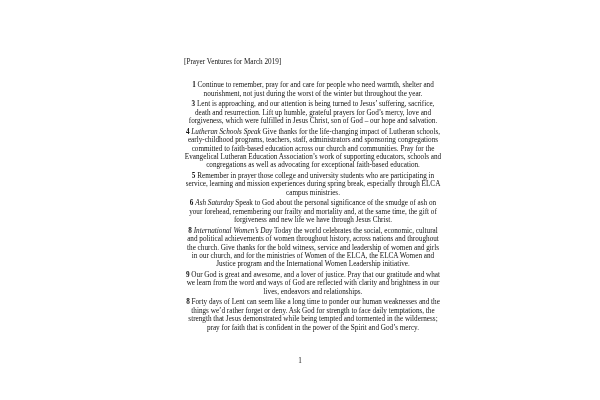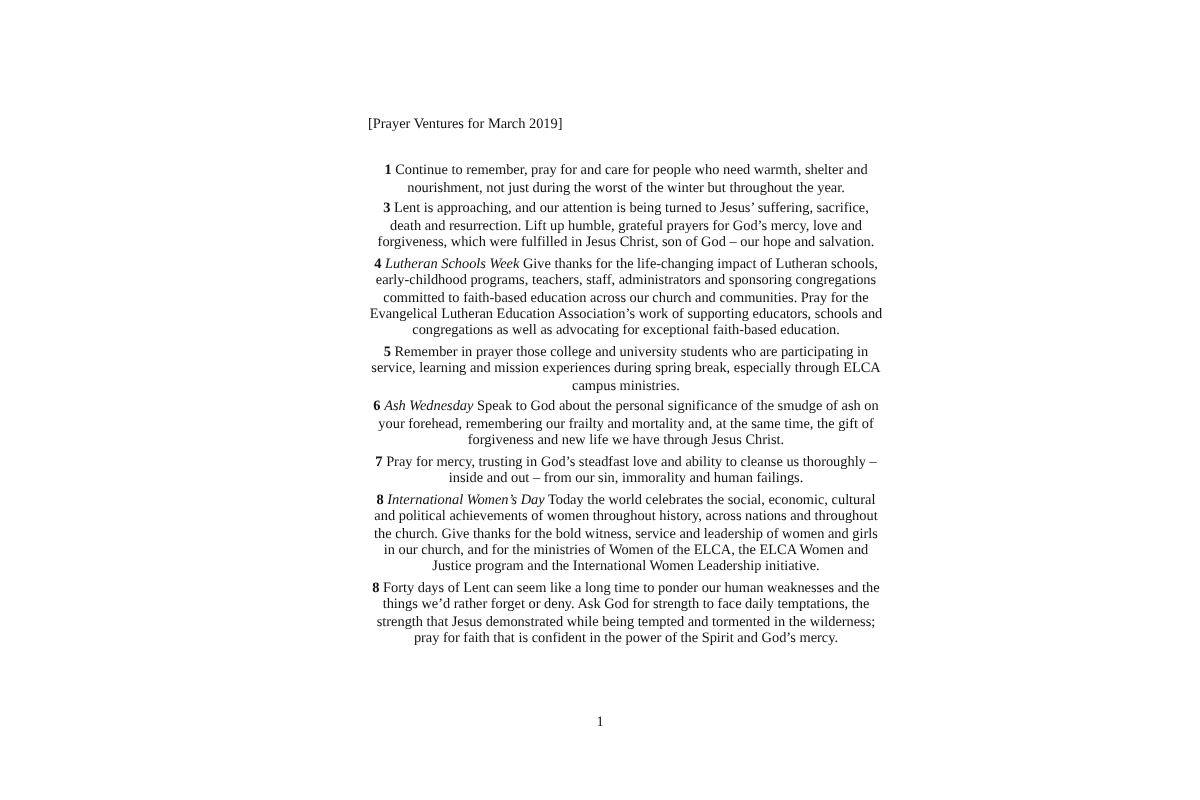--- a/index.html
+++ b/index.html
@@ -62,48 +62,48 @@
 
 
     <p class="para">
       <b class="pnum">3</b>
       <i class="ptitle"></i>
       <span class="ptext">Lent is approaching, and our attention is being turned to Jesus’ suffering, sacrifice, death and resurrection. Lift up humble, grateful prayers for God’s mercy, love and forgiveness, which were fulfilled in Jesus Christ, son of God – our hope and salvation.</span>
     </p>
 
     <p class="para">
       <b class="pnum">4</b>
-      <i class="ptitle">Lutheran Schools Week</i>
+      <i class="ptitle">Lutheran Schools Speak</i>
       <span class="ptext">Give thanks for the life-changing impact of Lutheran schools, early-childhood programs, teachers, staff, administrators and sponsoring congregations committed to faith-based education across our church and communities. Pray for the Evangelical Lutheran Education Association’s work of supporting educators, schools and congregations as well as advocating for exceptional faith-based education.</span>
     </p>
 
     <p class="para">
       <b class="pnum">5</b>
       <i class="ptitle"></i>
       <span class="ptext">Remember in prayer those college and university students who are participating in service, learning and mission experiences during spring break, especially through ELCA campus ministries.</span>
     </p>
 
     <p class="para">
       <b class="pnum">6</b>
-      <i class="ptitle">Ash Wednesday</i>
+      <i class="ptitle">Ash Saturday</i>
       <span class="ptext">Speak to God about the personal significance of the smudge of ash on your forehead, remembering our frailty and mortality and, at the same time, the gift of forgiveness and new life we have through Jesus Christ.</span>
     </p>
 
-    <p class="para">
-      <b class="pnum">7</b>
-      <i class="ptitle"></i>
-      <span class="ptext">Pray for mercy, trusting in God’s steadfast love and ability to cleanse us thoroughly – inside and out – from our sin, immorality and human failings.</span>
-    </p>
 
     <p class="para">
       <b class="pnum">8</b>
       <i class="ptitle">International Women’s Day</i>
       <span class="ptext">Today the world celebrates the social, economic, cultural and political achievements of women throughout history, across nations and throughout the church. Give thanks for the bold witness, service and leadership of women and girls in our church, and for the ministries of Women of the ELCA, the ELCA Women and Justice program and the International Women Leadership initiative.</span>
     </p>
 
+    <p class="para">
+      <b class="pnum">9</b>
+      <i class="ptitle"></i>
+      <span class="ptext">Our God is great and awesome, and a lover of justice. Pray that our gratitude and what we learn from the word and ways of God are reflected with clarity and brightness in our lives, endeavors and relationships.</span>
+    </p>
 
     <p class="para">
       <b class="pnum">8</b>
       <i class="ptitle"></i>
       <span class="ptext">Forty days of Lent can seem like a long time to ponder our human weaknesses and the things we’d rather forget or deny. Ask God for strength to face daily temptations, the strength that Jesus demonstrated while being tempted and tormented in the wilderness; pray for faith that is confident in the power of the Spirit and God’s mercy.</span>
     </p>
 
   </div>
 
   <div class="page-number">1</div>

